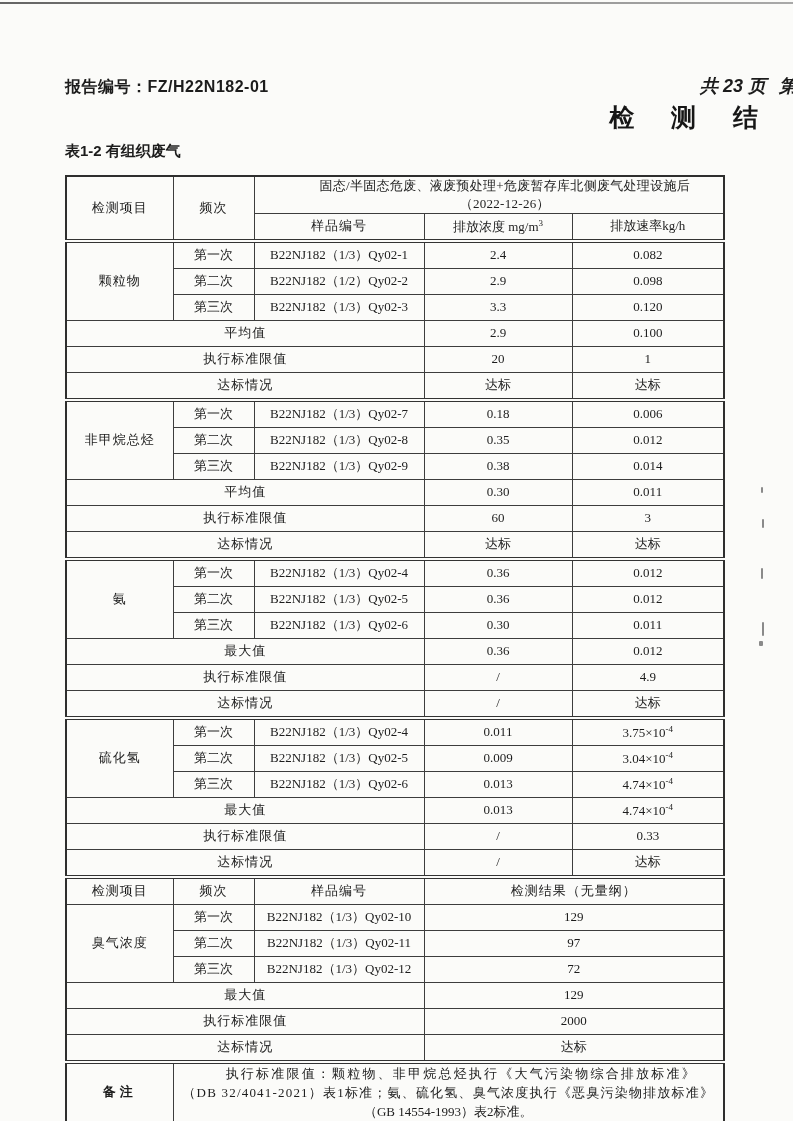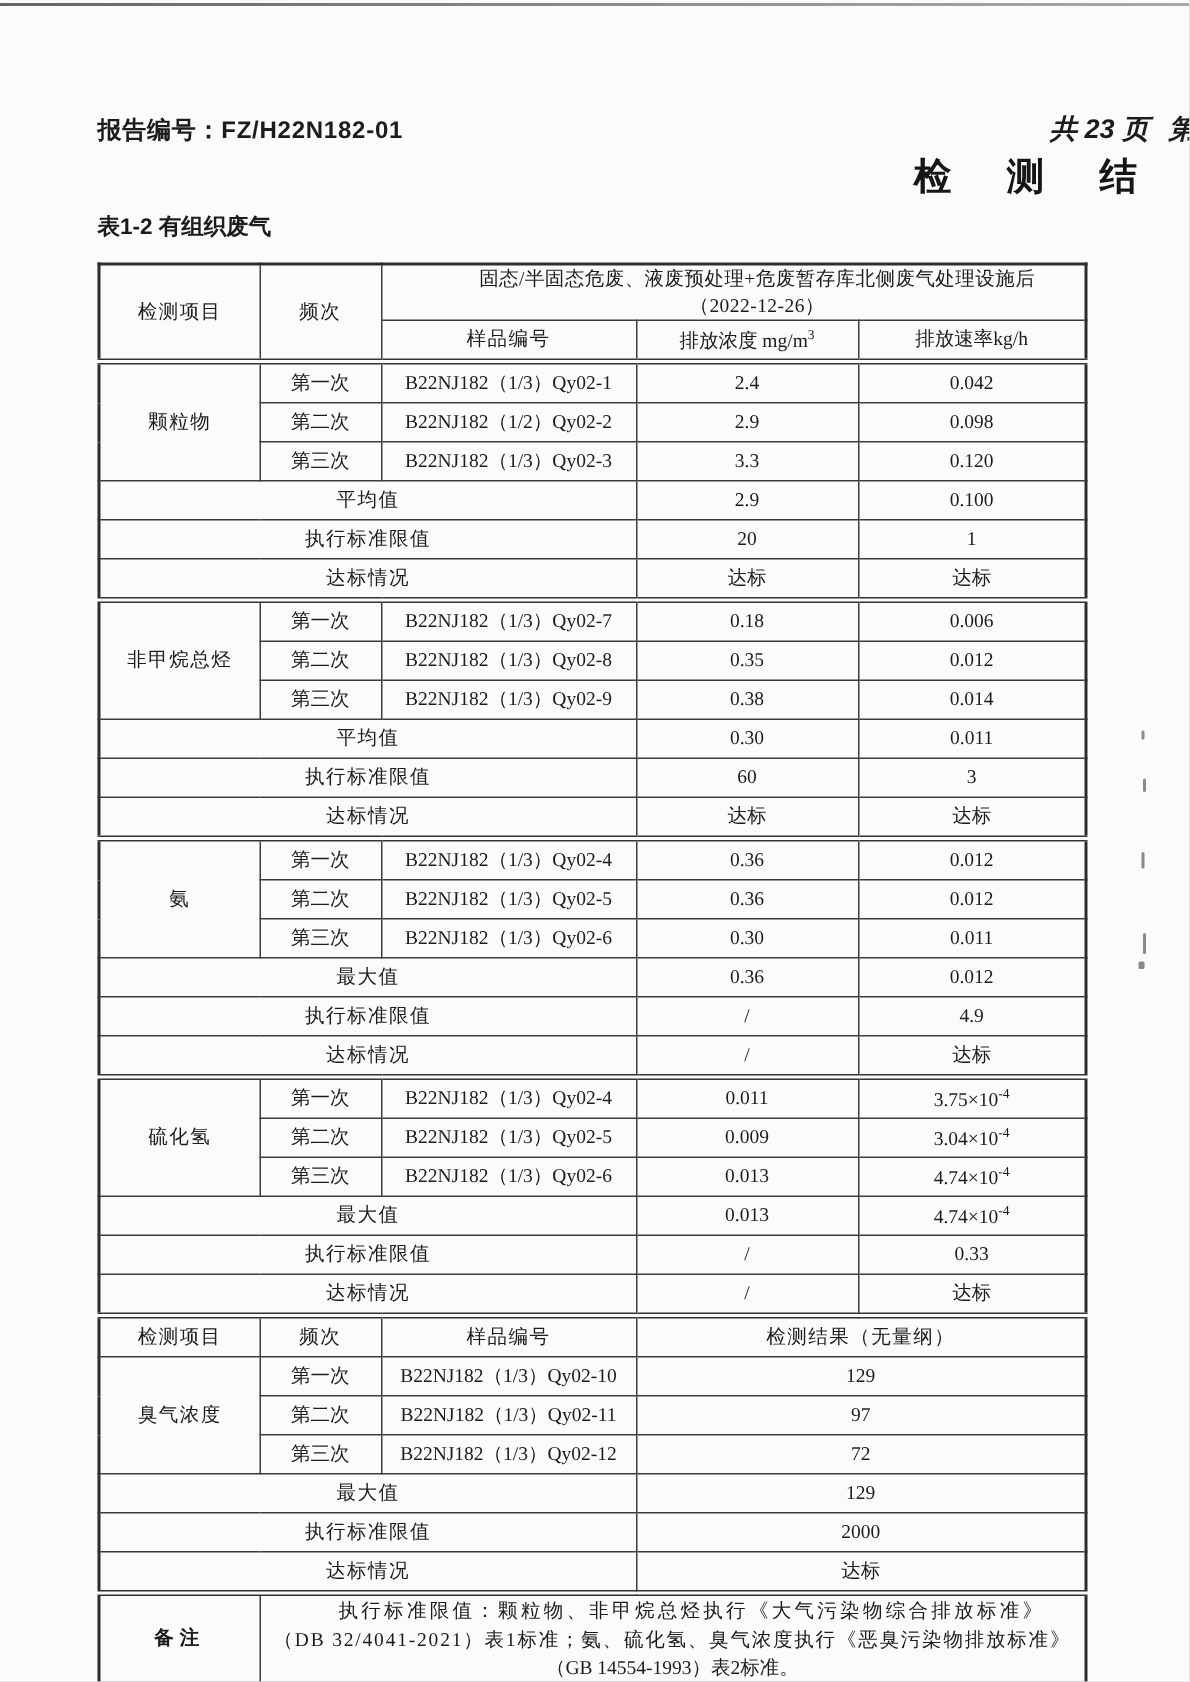--- a/index.html
+++ b/index.html
@@ -130,21 +130,21 @@
         <td class="hcell h2">样品编号</td>
         <td class="unit h2"><span>排放浓度 mg/m</span><sup>3</sup></td>
         <td class="unit h2">排放速率kg/h</td>
       </tr>
 
       <tr class="sec">
         <td class="item" rowspan="3">颗粒物</td>
         <td>第一次</td>
         <td class="sample">B22NJ182（1/3）Qy02-1</td>
         <td>2.4</td>
-        <td>0.042</td>
+        <td>0.082</td>
       </tr>
       <tr>
         <td>第二次</td>
         <td class="sample">B22NJ182（1/2）Qy02-2</td>
         <td>2.9</td>
         <td>0.098</td>
       </tr>
       <tr>
         <td>第三次</td>
         <td class="sample">B22NJ182（1/3）Qy02-3</td>

